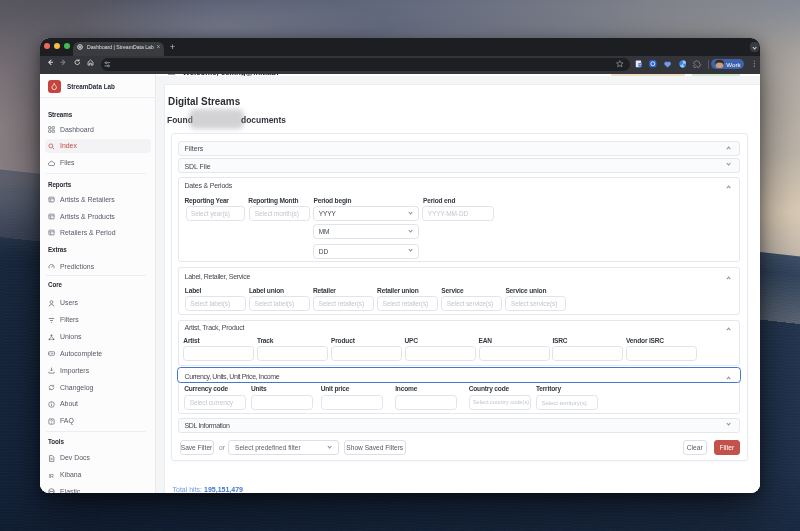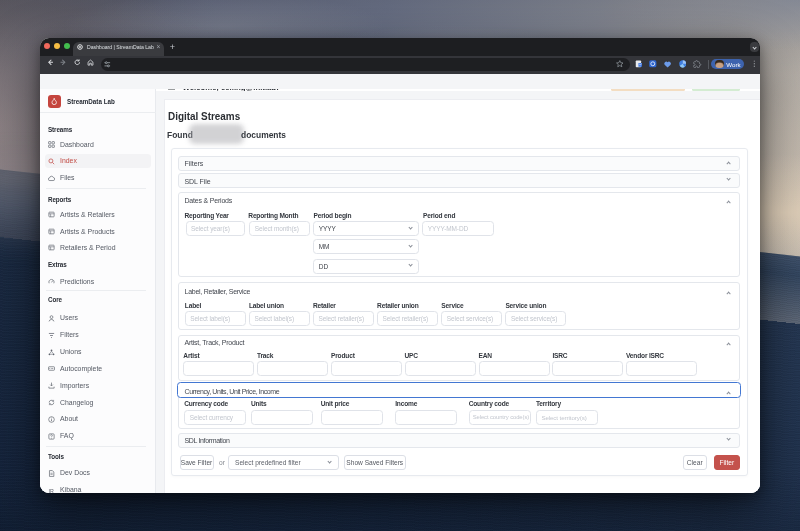--- a/index.html
+++ b/index.html
@@ -39,21 +39,21 @@
   #tabstrip { position:absolute; left:40px; top:38px; width:720px; height:17.5px; background:#1d1e21; }
   #toolbar  { position:absolute; left:40px; top:55.5px; width:720px; height:18.3px; background:#34353a; }
   .light { position:absolute; width:6.2px; height:6.2px; border-radius:50%; top:43.2px; }
   #tab { position:absolute; left:73px; top:41.5px; width:91px; height:14px; background:#3a3b3f; border-radius:6px 6px 0 0; }
   #omni { position:absolute; left:100.5px; top:57.6px; width:529px; height:13.9px; border-radius:7px; background:#1e1f22; }
   .chip { position:absolute; border-radius:5px; }
   
   .t { position:absolute; white-space:nowrap; }
   
   #page { position:absolute; left:40px; top:73.8px; width:720px; height:419.2px; background:#f4f5f7; overflow:hidden; }
-  #pagef { position:absolute; left:-40px; top:-73.8px; width:800px; height:453px;margin-top:15px; }
+  #pagef { position:absolute; left:-40px; top:-73.8px; width:800px; height:453px; }
   #sliver { position:absolute; left:156px; top:73.8px; width:604px; height:2px; background:#fff; overflow:hidden; }
   #sidebar { position:absolute; left:40px; top:73.8px; width:115.6px; height:419.2px; background:#fcfcfd; border-right:1px solid #e8eaee; }
   #panel { position:absolute; left:163.8px; top:83.5px; width:596.2px; height:447.5px; background:#fff; border:1px solid #ecedf1; border-right:none; }
   .nav { position:absolute; left:60px; font-size:6.9px; color:#545963; line-height:8px; }
   .nhdr { position:absolute; left:48px; font-size:6.3px; font-weight:bold; color:#272b33; line-height:8px; letter-spacing:-0.1px; }
   .nico { position:absolute; left:48px; width:7px; height:7px; }
   .ndiv { position:absolute; left:46px; width:100px; height:1px; background:#ebedf0; }
   
   #card { position:absolute; left:171.2px; top:132.5px; width:576.5px; height:328px; background:#fff; border:1px solid #e7eaef; border-radius:3px; box-shadow:0 1px 3px rgba(0,0,0,.03); }
   .box { position:absolute; left:177.5px; width:562.5px; border:1px solid #e4e7ec; border-radius:3px; background:#fff; }

